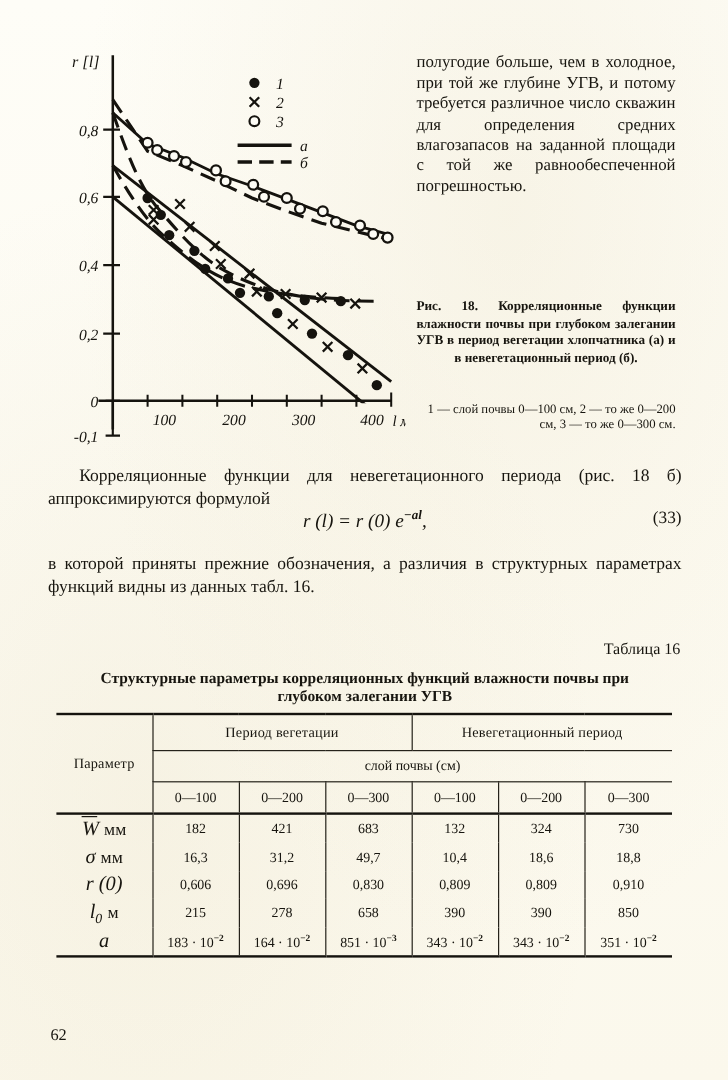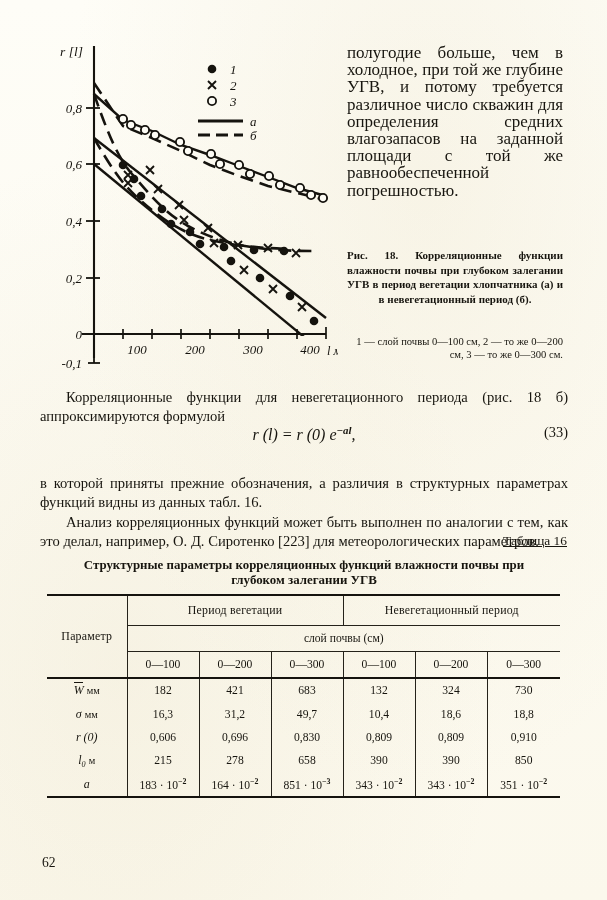--- a/index.html
+++ b/index.html
@@ -17,21 +17,21 @@
       radial-gradient(ellipse at 70% 20%, rgba(226,214,178,.22), transparent 60%),
       radial-gradient(ellipse at 20% 75%, rgba(221,209,172,.18), transparent 55%),
       linear-gradient(#fefdf7,#fbf8ec);
   }
   
   .figure{position:absolute;left:38px;top:38px;width:300px;height:345px;}
   .fig-svg{display:block;}
   
   .rightcol{
     position:absolute;left:347px;top:44px;width:216px;
-    font-size:17px;line-height:17.2px;
+    font-size:14px;line-height:17.2px;
     text-align:justify;text-align-last:justify;
     hyphens:manual;
   }
   .rightcol p{margin:0;}
   .caption{
     position:absolute;left:347px;top:248px;width:216px;
     font-size:11px;line-height:14.6px;
     text-align:justify;text-align-last:center;
     font-weight:600;
   }
@@ -48,28 +48,27 @@
   }
   .indent{text-indent:26px;display:block;}
   .formula{
     position:absolute;left:40px;top:424px;width:528px;
     font-size:16px;text-align:center;font-style:italic;
   }
   .formula .eqno{
     position:absolute;right:0;top:0;font-style:normal;font-size:14.4px;
   }
   .body2{
-    position:absolute;left:40px;top:474px;width:528px;
+    position:absolute;left:40px;top:461px;width:528px;
     font-size:14.6px;line-height:19.4px;
     text-align:justify;text-align-last:left;
   }
   .tabnum{
     position:absolute;right:40px;top:533px;
     font-size:13.4px;
-    text-decoration:underline;
   }
   .tabtitle{
     position:absolute;left:58px;top:558px;width:492px;
     font-size:12.9px;font-weight:700;line-height:15.4px;text-align:center;
   }
   
   .tbl{
     position:absolute;left:47px;top:594px;width:513px;
     border-collapse:collapse;
     font-size:11.6px;
@@ -77,21 +76,21 @@
   .tbl td,.tbl th{
     font-weight:400;
     text-align:center;
     vertical-align:middle;
     padding:0;
   }
   .tbl .thead-grp{height:30px;font-size:11.9px;font-weight:700;letter-spacing:.2px;}
   .tbl .thead-soil{height:26px;font-size:11.6px;font-weight:700;}
   .tbl .thead-lay{height:27px;}
   .tbl tbody td{height:23.4px;}
-  .tbl tbody .rowlab{font-style:italic;font-size:12px;}
+  .tbl tbody .rowlab{font-style:italic;font-size:17px;}
   .topline{border-top:2.1px solid #15130e;}
   .botline{border-bottom:2.1px solid #15130e;}
   .thin-b{border-bottom:1px solid #25221a;}
   .vl{border-left:1.15px solid #25221a;}
   sub{font-size:.68em;}
   sup{font-size:.68em;font-weight:bold;}
   .pageno{
     position:absolute;left:42px;top:855px;
     font-size:13.6px;
   }
@@ -285,21 +284,20 @@
   <span class="indent">Корреляционные функции для невегетационного периода (рис. 18 б) аппроксимируются формулой</span>
 </div>
 
 <div class="formula">
   <span>r (l) = r (0) e<sup>−al</sup>,</span>
   <span class="eqno">(33)</span>
 </div>
 
 <div class="body2">
   <span>в которой приняты прежние обозначения, а различия в структурных параметрах функций видны из данных табл. 16.</span>
-  <span class="indent">Анализ корреляционных функций может быть выполнен по аналогии с тем, как это делал, например, О. Д. Сиротенко [223] для метеорологических параметров.</span>
 </div>
 
 <div class="tabnum">Таблица 16</div>
 <div class="tabtitle">Структурные параметры корреляционных функций влажности почвы при глубоком залегании УГВ</div>
 
 <table class="tbl">
   <colgroup>
     <col style="width:80px">
       <col style="width:72px">
       <col style="width:72px">

